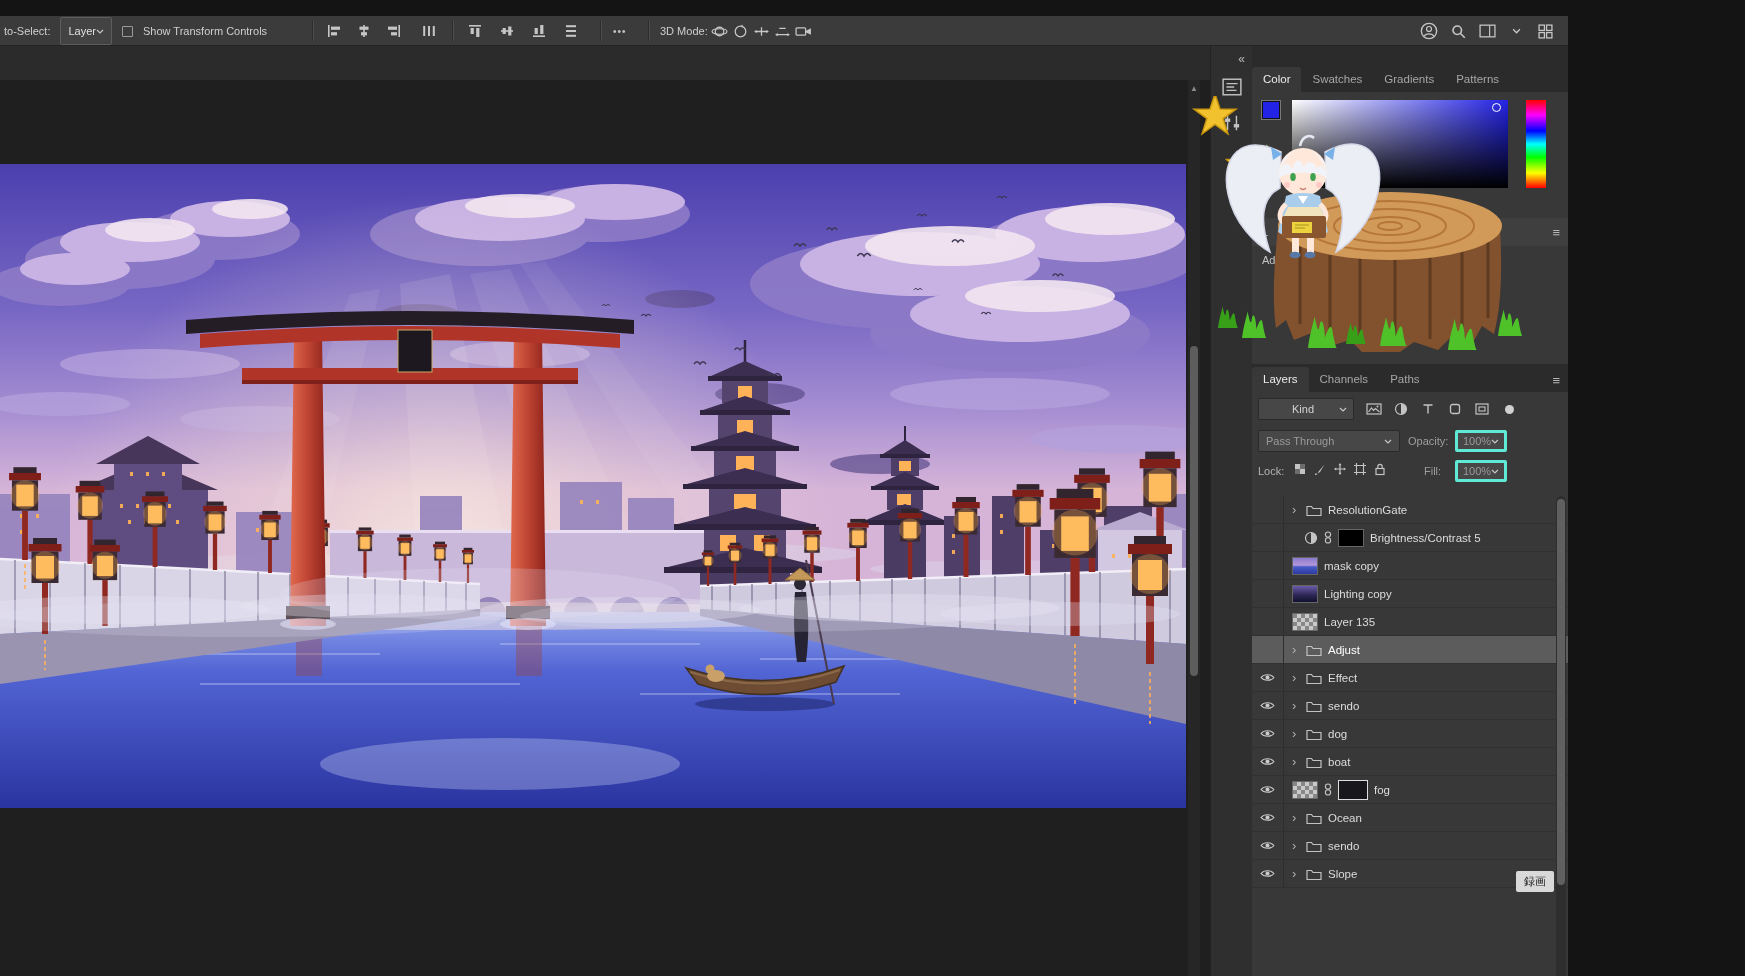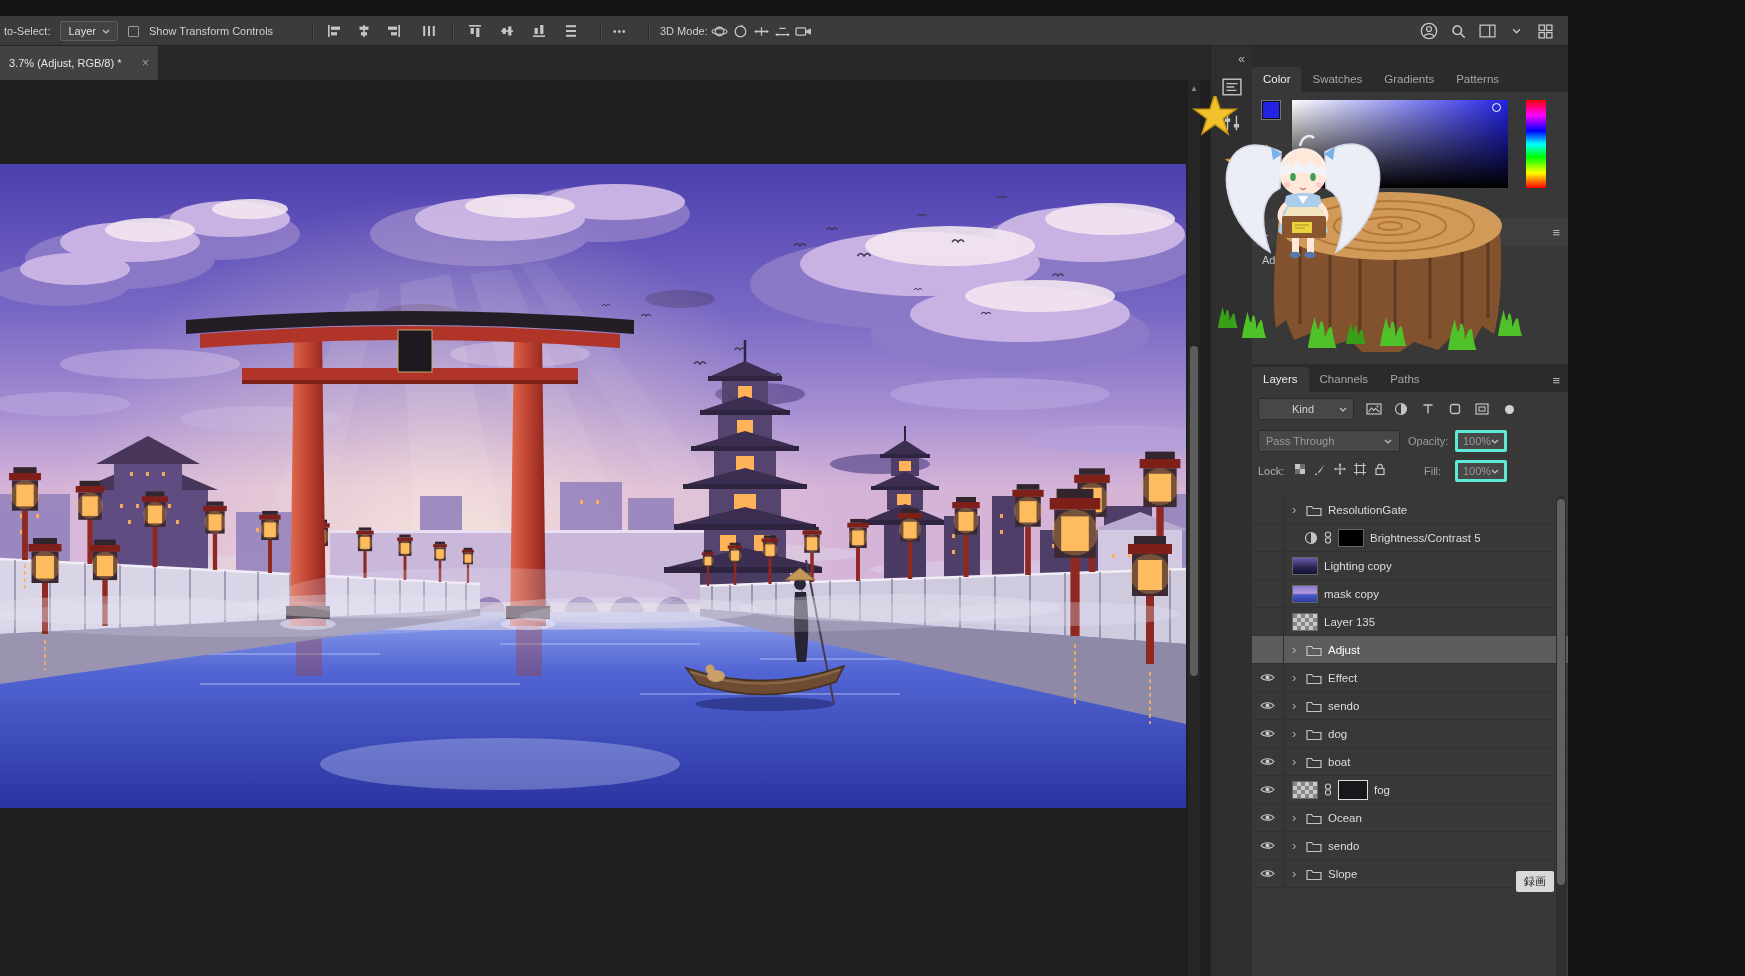--- a/index.html
+++ b/index.html
@@ -7,22 +7,22 @@
               font-family:"Liberation Sans", sans-serif; }
   .app { position:absolute; left:0; top:16px; width:1568px; height:976px; background:#2b2b2b;
          color:#d6d6d6; font-size:11px; overflow:hidden; }
   .desktop-void { position:absolute; left:1568px; top:0; width:177px; height:976px; background:#141414; }
 
   
   .options-bar { position:absolute; left:0; top:0; width:100%; height:30px; background:#3b3b3b;
                  border-bottom:1px solid #242424; z-index:20; }
   .obgroup { position:absolute; top:0; height:30px; display:flex; align-items:center; gap:10px; }
   .oblabel { color:#cfcfcf; white-space:nowrap; }
-  .dropdown { display:flex; align-items:center; gap:6px; background:#434343; border:1px solid #5d5d5d;
-              border-radius:2px; height:20px; padding:0 7px; color:#e0e0e0; }
+  .dropdown { display:flex; align-items:center; background:#434343; border:1px solid #5d5d5d;
+              border-radius:2px; height:28px; padding:0 7px; color:#e0e0e0; }
   .checkbox { width:11px; height:11px; border:1px solid #9a9a9a; border-radius:1px; background:transparent; }
   .vsep { position:absolute; top:5px; width:1px; height:20px; background:#2c2c2c; box-shadow:1px 0 0 #4d4d4d; }
   .tbicon { width:18px; height:18px; display:flex; align-items:center; justify-content:center; }
   .tbicon svg { stroke:#c6c6c6; }
   .dots { color:#c6c6c6; letter-spacing:1px; font-size:10px; }
 
   
   .tabbar { position:absolute; left:0; top:30px; width:1210px; height:34px; background:#282828; }
   .doctab { position:absolute; left:0; top:0; height:34px; width:158px; background:#424242;
             display:flex; align-items:center; gap:8px; padding:0 9px; color:#e4e4e4; font-size:11px; }
@@ -366,26 +366,20 @@
           </svg>
         </span>
       <span class="tbicon">
           <svg width="15" height="15">
             <use href="#i-grid"></use>
           </svg>
         </span>
     </div>
   </div>
 
-  <div class="tabbar">
-    <div class="doctab">
-      <span>3.7% (Adjust, RGB/8) *</span>
-      <span class="close">×</span>
-    </div>
-  </div>
 
   <div class="canvas">
     <svg class="artwork" width="1186" height="644" viewBox="0 0 1186 644">
       <defs>
         <linearGradient id="sky" x1="0" y1="0" x2="0" y2="1">
           <stop offset="0" stop-color="#4b3fae"></stop>
             <stop offset="0.32" stop-color="#7767c4"></stop>
           <stop offset="0.55" stop-color="#a78fd2"></stop>
             <stop offset="0.72" stop-color="#d6b4d8"></stop>
         </linearGradient>
@@ -896,30 +890,30 @@
                 <use href="#i-link"></use>
               </svg>
             <span class="thumb th-black"></span>
             <span class="lname">Brightness/Contrast 5</span>
           </span>
         </div>
 
         <div class="lrow">
           <span class="eyec"></span>
           <span class="rowc">
+            <span class="thumb th-img1"></span>
+            <span class="lname">mask copy</span>
+          </span>
+        </div>
+
+        <div class="lrow">
+          <span class="eyec"></span>
+          <span class="rowc">
             <span class="thumb th-img2"></span>
             <span class="lname">Lighting copy</span>
-          </span>
-        </div>
-
-        <div class="lrow">
-          <span class="eyec"></span>
-          <span class="rowc">
-            <span class="thumb th-img1"></span>
-            <span class="lname">mask copy</span>
           </span>
         </div>
 
         <div class="lrow">
           <span class="eyec"></span>
           <span class="rowc">
             <span class="thumb th-checker"></span>
             <span class="lname">Layer 135</span>
           </span>
         </div>

